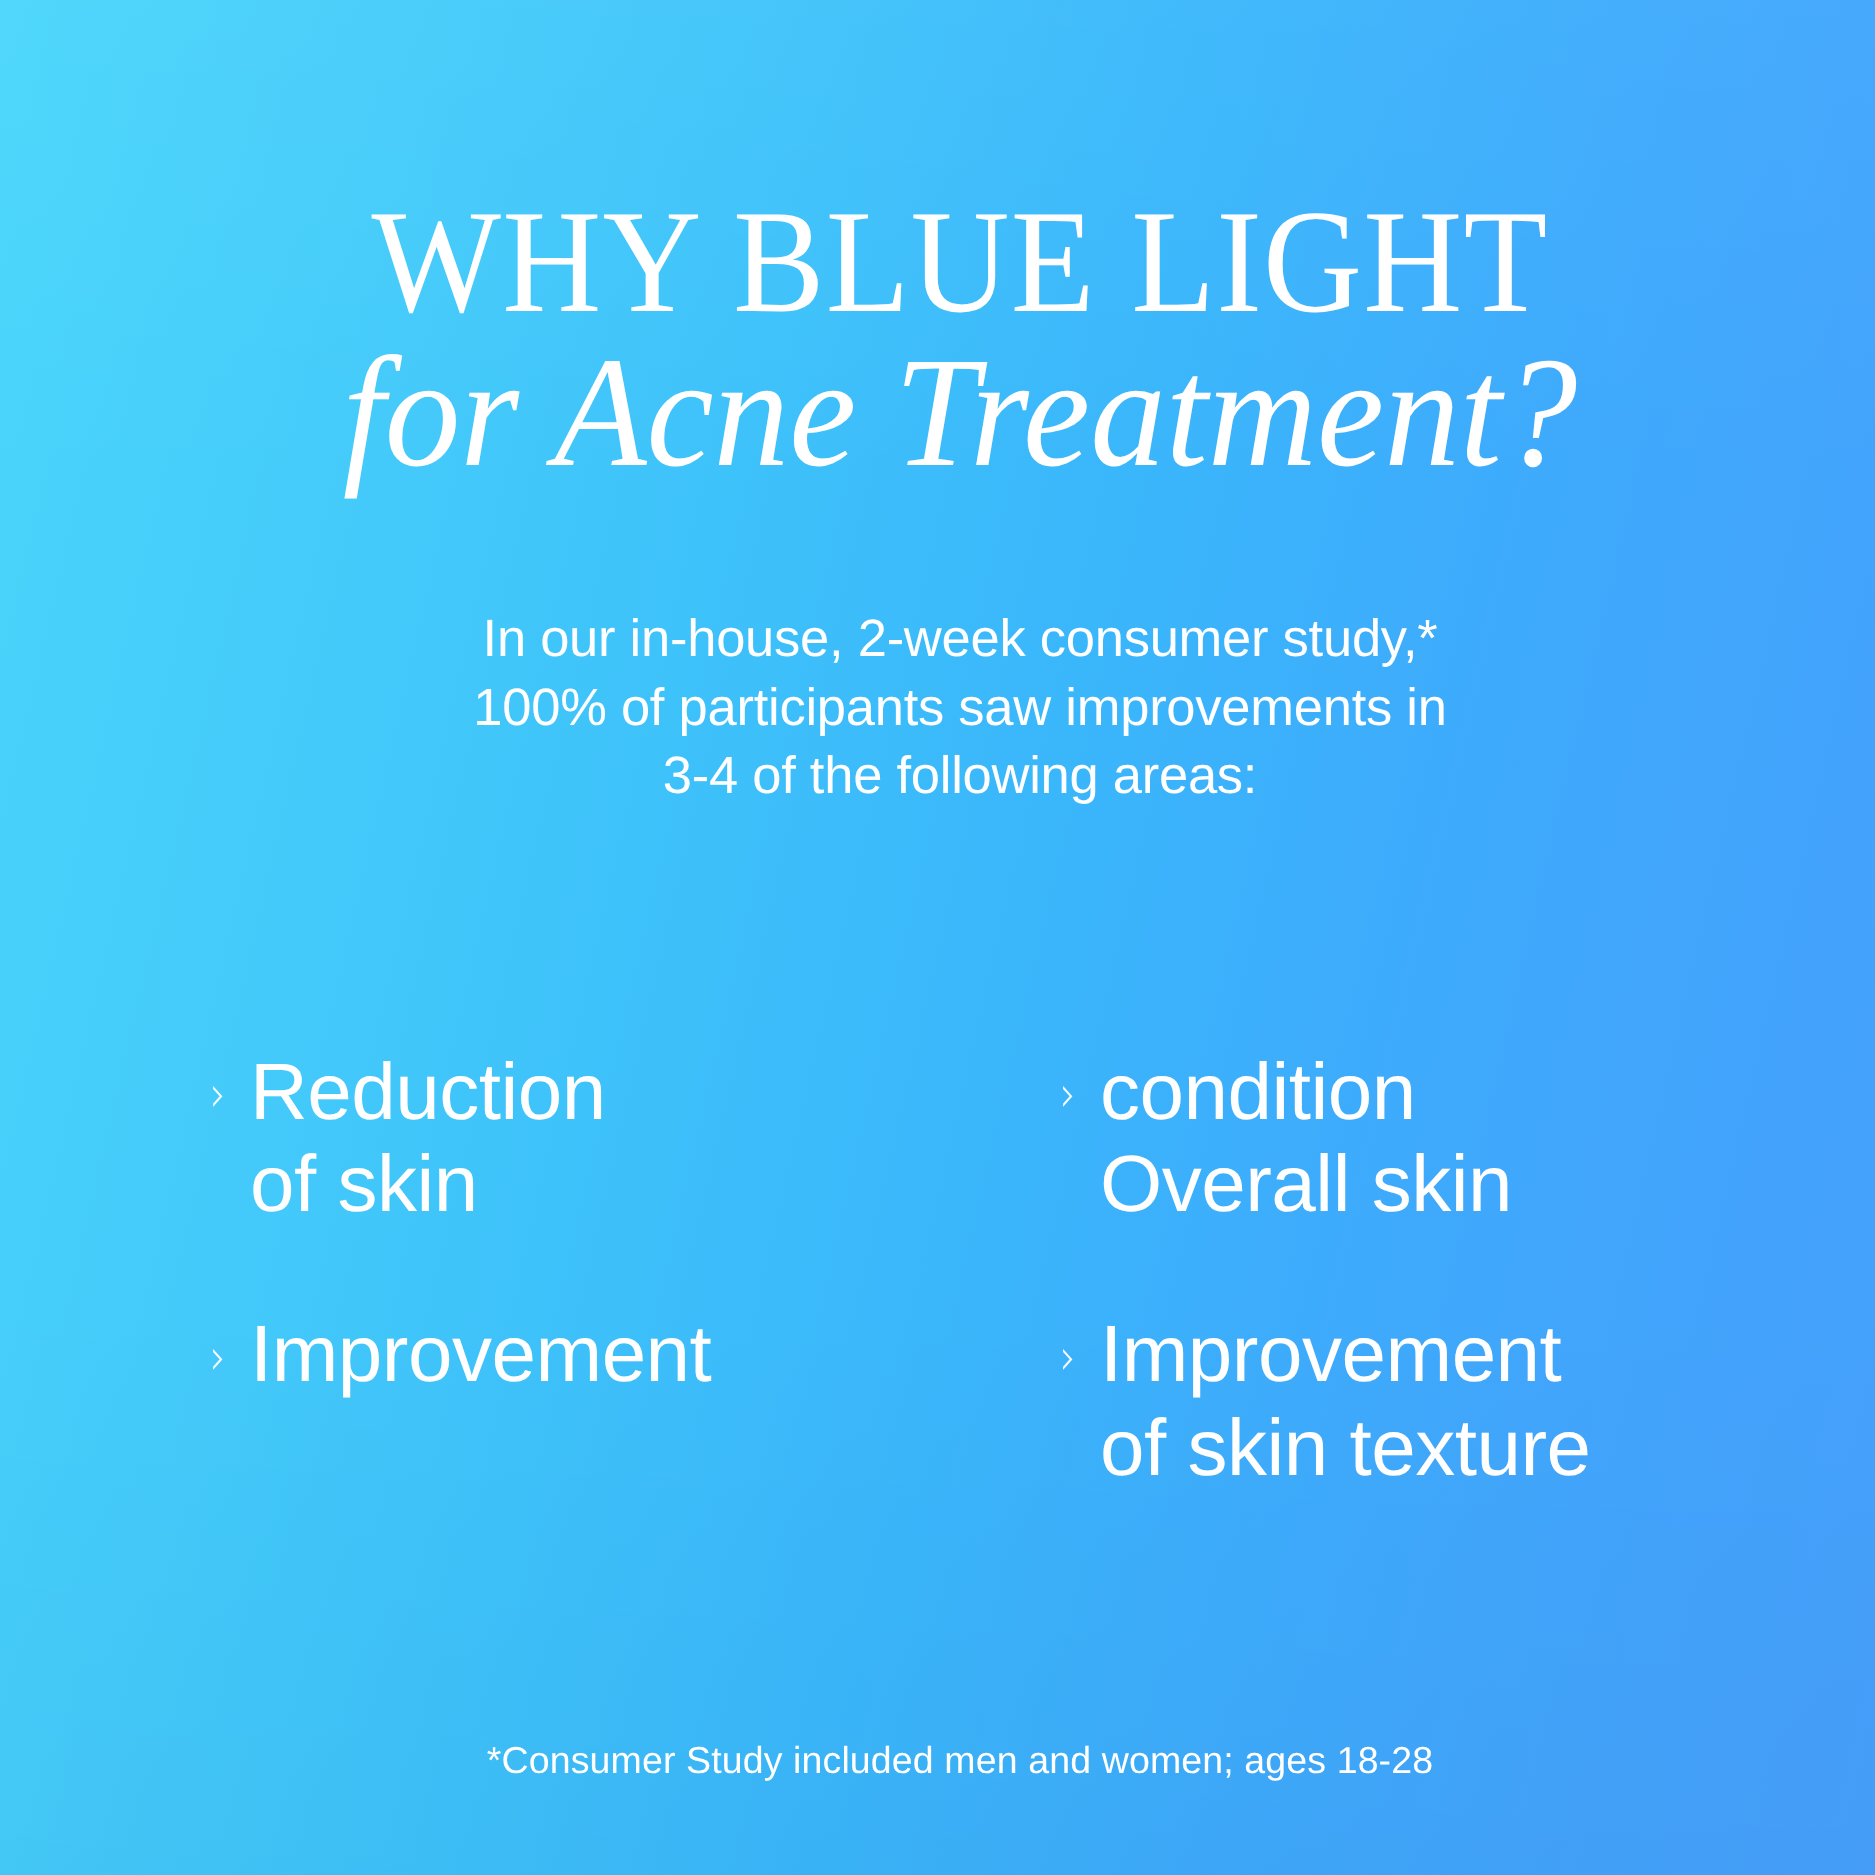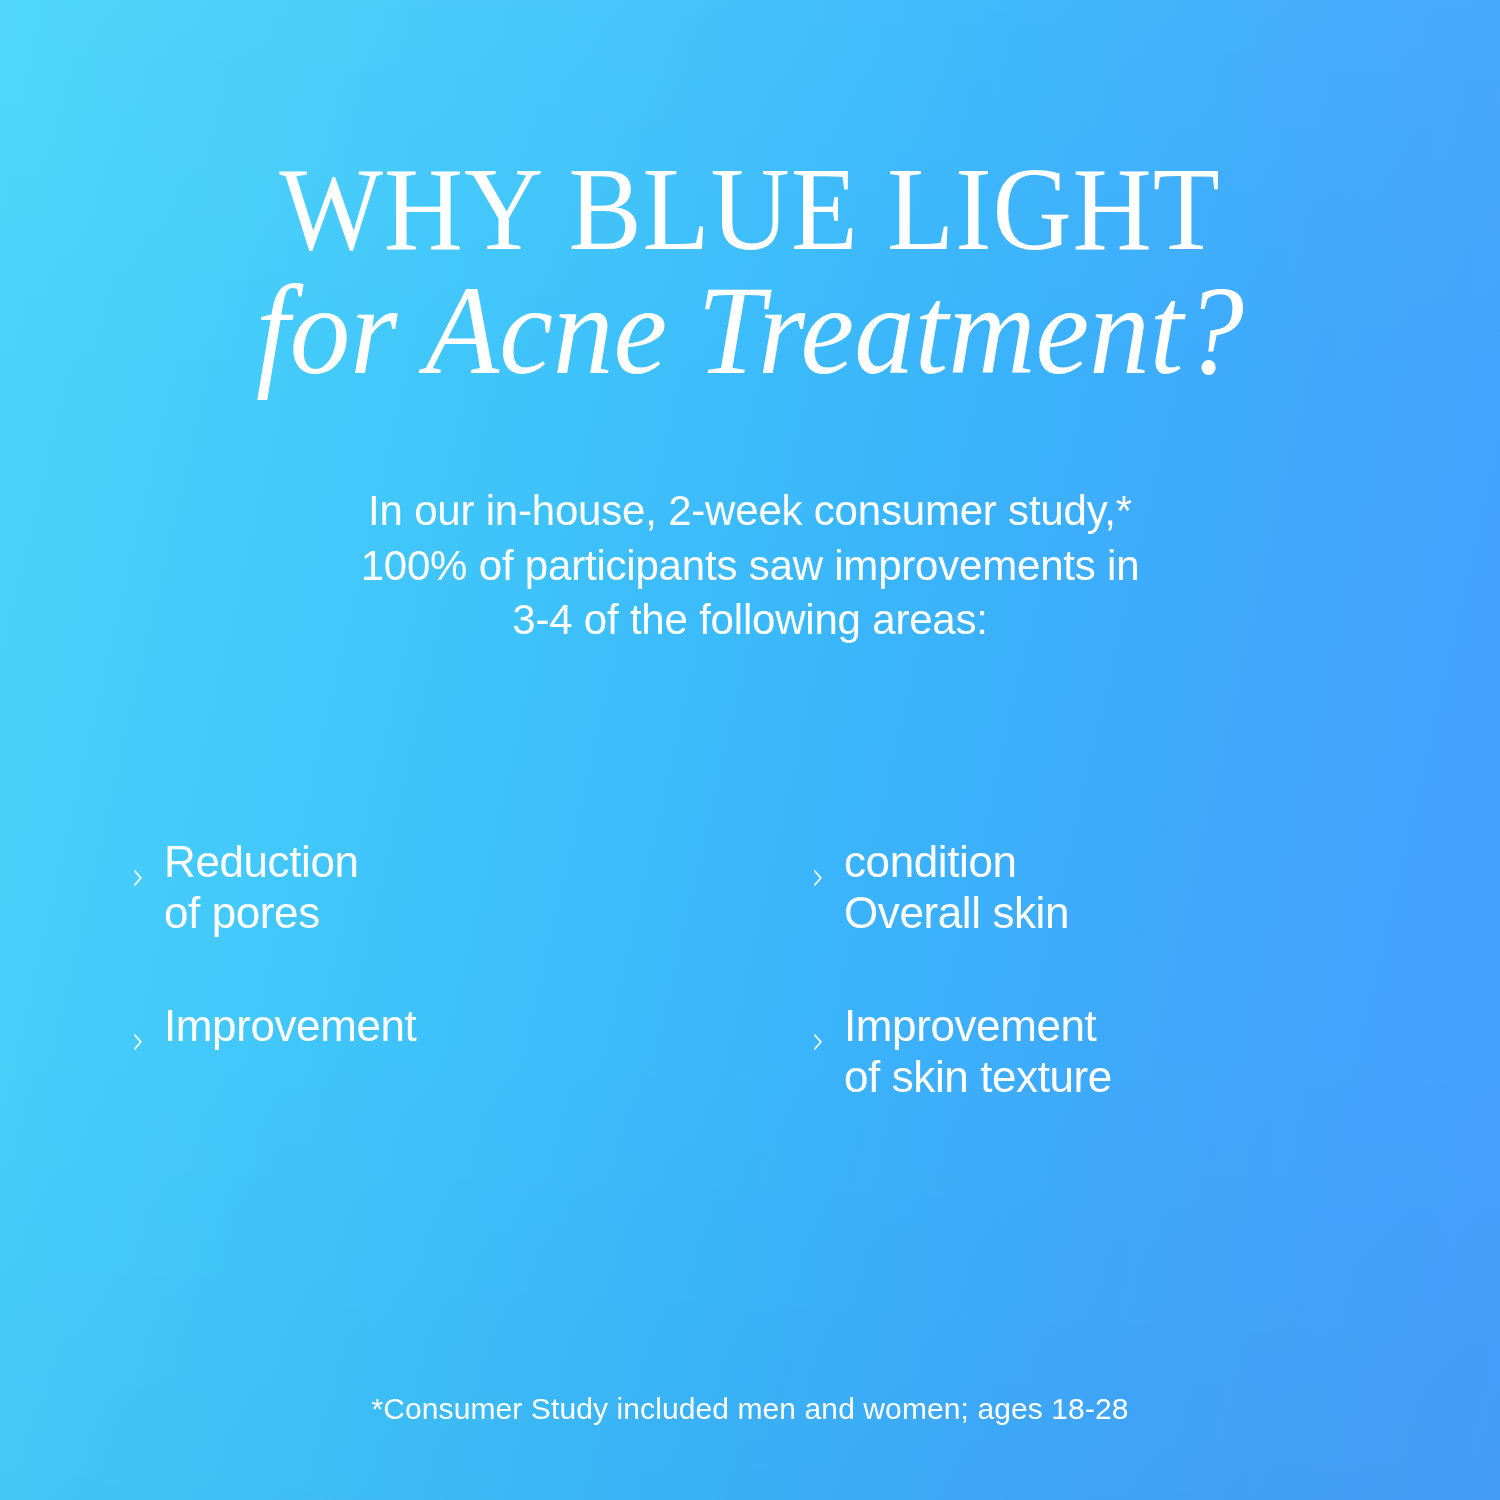--- a/index.html
+++ b/index.html
@@ -25,20 +25,21 @@
       linear-gradient(103deg,
         #4ad6fb 0%,
         #45ccfa 18%,
         #3ec2fa 36%,
         #3ab6fb 54%,
         #3eaafc 72%,
         #43a3fc 88%,
         #46a0fc 100%);
     color: #ffffff;
     overflow: hidden;
+    padding-left: 36px;
   }
 
   
   #poster::after {
     content: "";
     position: absolute;
     inset: 0;
     pointer-events: none;
     background: linear-gradient(180deg,
       rgba(255,255,255,0.035) 0%,
@@ -132,21 +133,21 @@
     line-height: 1;
     margin-top: 20px;
     font-weight: 300;
     font-family: "DejaVu Sans", sans-serif;
     transform: scaleX(0.8);
     transform-origin: left center;
     opacity: 0.97;
   }
 
   .benefit-text {
-    font-size: 44px;
+    font-size: 64px;
     line-height: 1.16;
     font-weight: 400;
     letter-spacing: -0.4px;
   }
 
   .benefit-text .bl {
     display: block;
     white-space: nowrap;
   }
 
@@ -179,21 +180,21 @@
       <span class="intro-line">100% of participants saw improvements in</span>
       <span class="intro-line">3-4 of the following areas:</span>
     </div>
 
     <div class="benefits">
 
       <div class="benefit">
         <span class="benefit-chevron">›</span>
         <span class="benefit-text">
           <span class="bl">Reduction</span>
-          <span class="bl">of pores</span>
+          <span class="bl">of skin</span>
         </span>
       </div>
 
       <div class="benefit">
         <span class="benefit-chevron">›</span>
         <span class="benefit-text">
           <span class="bl">condition</span>
           <span class="bl">Overall skin</span>
         </span>
       </div>

